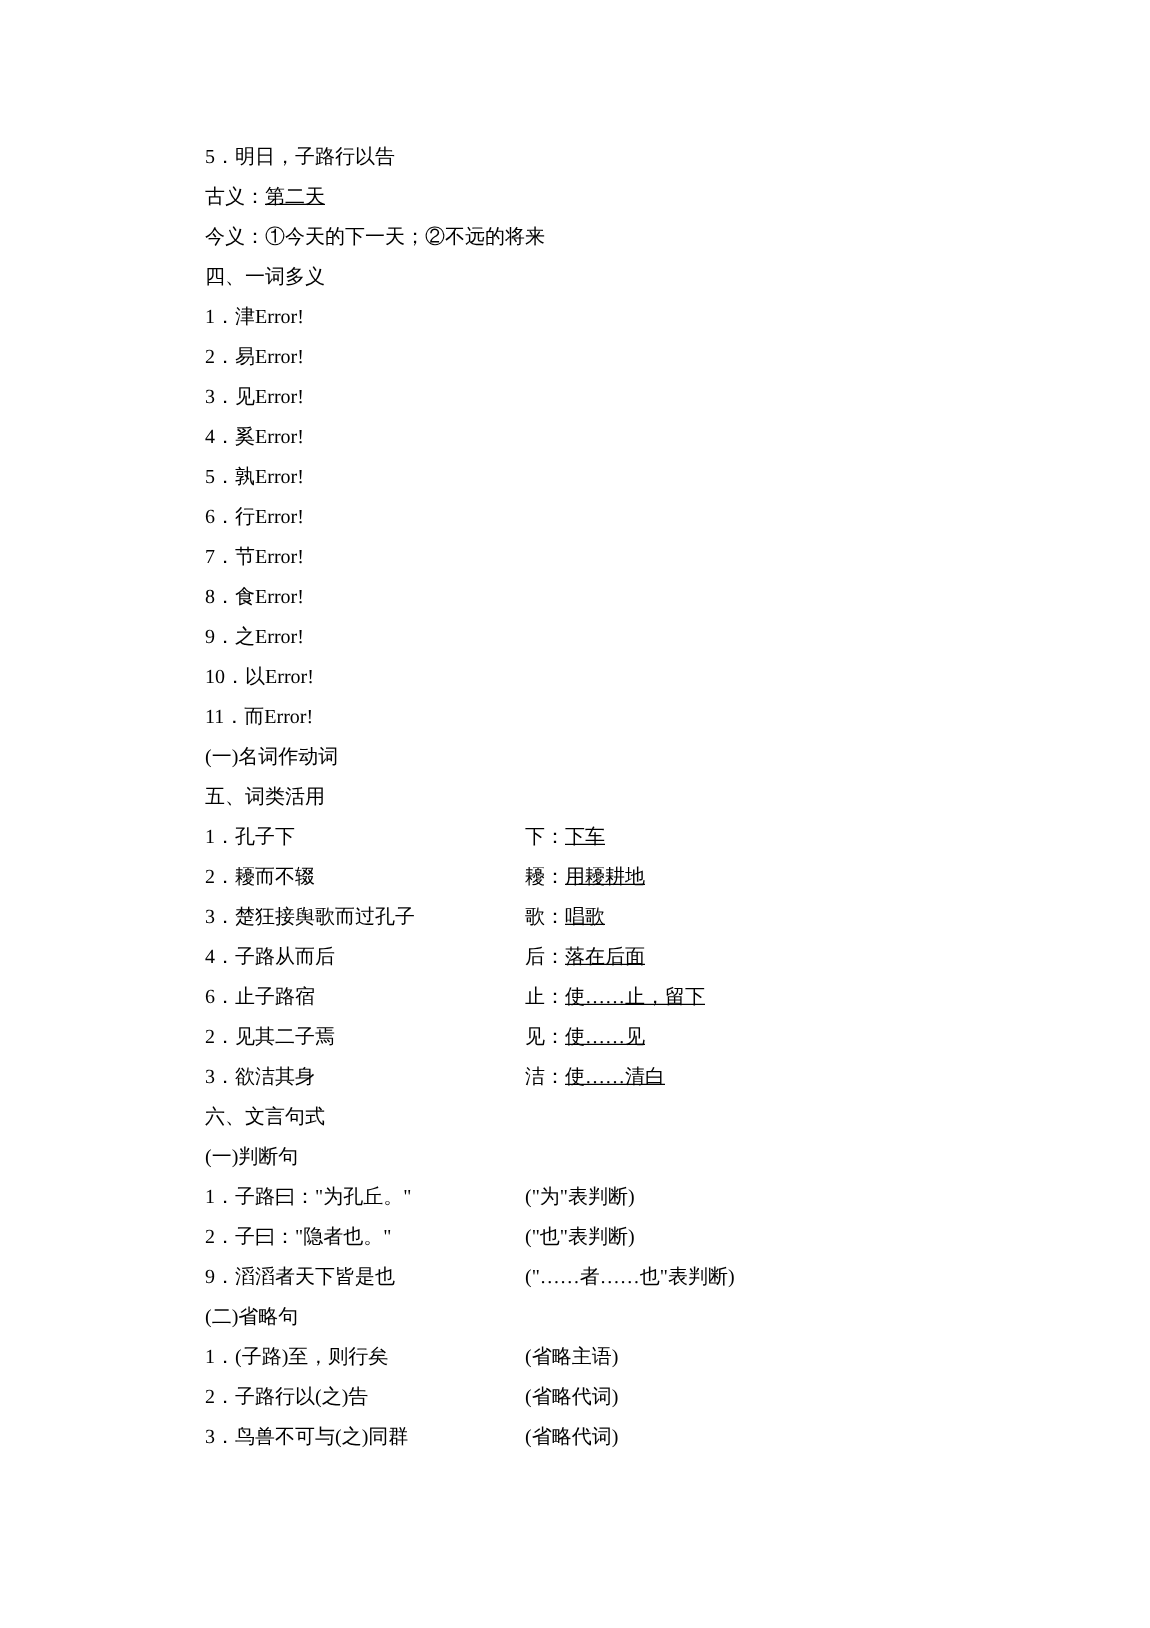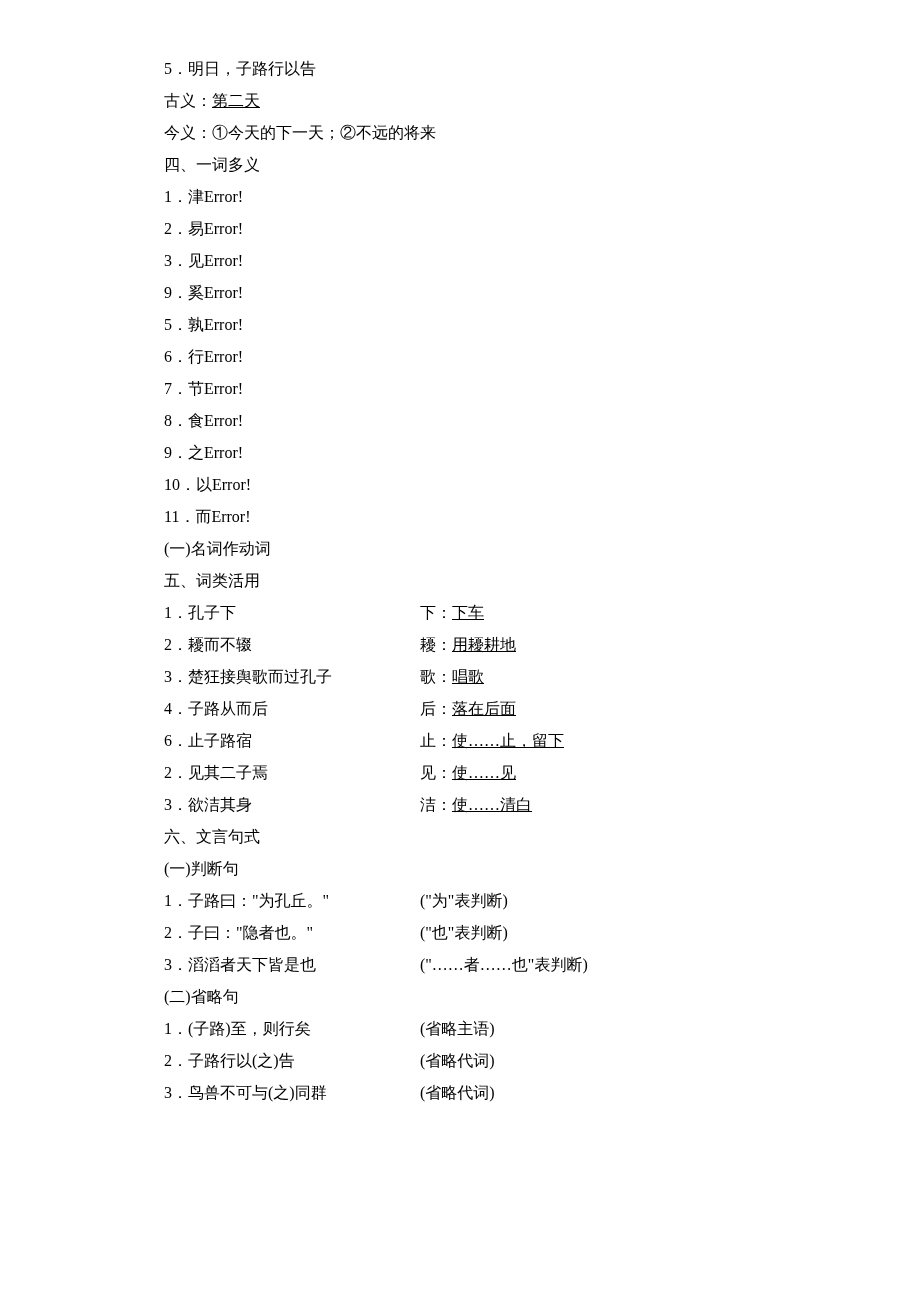--- a/index.html
+++ b/index.html
@@ -5,21 +5,21 @@
   body {
     margin: 0;
     padding: 0;
     background: #ffffff;
     font-family: "SimSun", "宋体", serif;
     font-size: 16px;
     color: #000000;
     width: 920px;
   }
   .page {
-    padding: 53px 164px 60px 164px;
+    padding: 110px 164px 60px 164px;
     line-height: 2.0;
   }
   .line {
     display: flex;
   }
   .left-col {
     width: 256px;
     flex-shrink: 0;
   }
   .right-col {
@@ -50,21 +50,21 @@
     <div class="line">
       <span>1．津Error!</span>
     </div>
     <div class="line">
       <span>2．易Error!</span>
     </div>
     <div class="line">
       <span>3．见Error!</span>
     </div>
     <div class="line">
-      <span>9．奚Error!</span>
+      <span>4．奚Error!</span>
     </div>
     <div class="line">
       <span>5．孰Error!</span>
     </div>
     <div class="line">
       <span>6．行Error!</span>
     </div>
     <div class="line">
       <span>7．节Error!</span>
     </div>
@@ -122,21 +122,21 @@
     </div>
     <div class="line">
       <span class="left-col">1．子路曰："为孔丘。"</span>
       <span class="right-col">("为"表判断)</span>
     </div>
     <div class="line">
       <span class="left-col">2．子曰："隐者也。"</span>
       <span class="right-col">("也"表判断)</span>
     </div>
     <div class="line">
-      <span class="left-col">3．滔滔者天下皆是也</span>
+      <span class="left-col">9．滔滔者天下皆是也</span>
       <span class="right-col">("……者……也"表判断)</span>
     </div>
     <div class="line">
       <span>(二)省略句</span>
     </div>
     <div class="line">
       <span class="left-col">1．(子路)至，则行矣</span>
       <span class="right-col">(省略主语)</span>
     </div>
     <div class="line">

